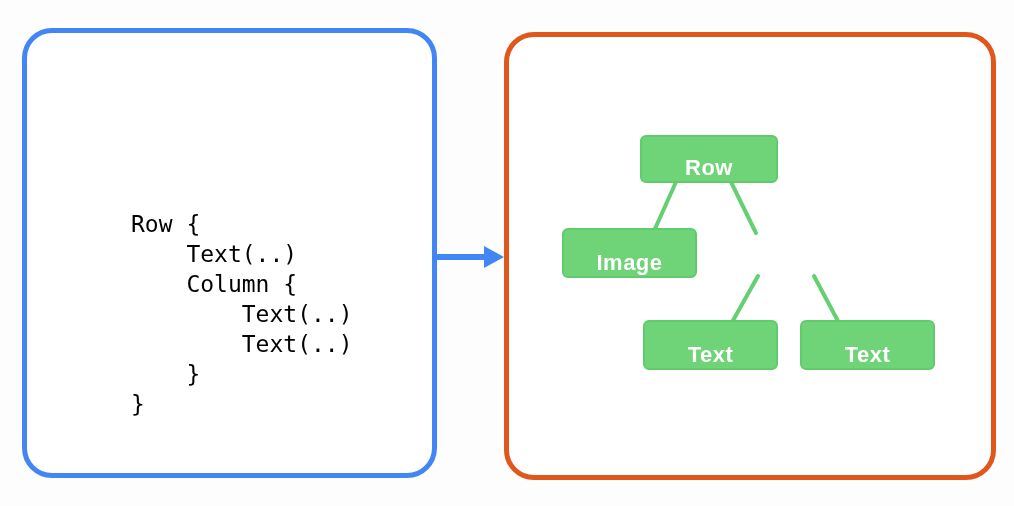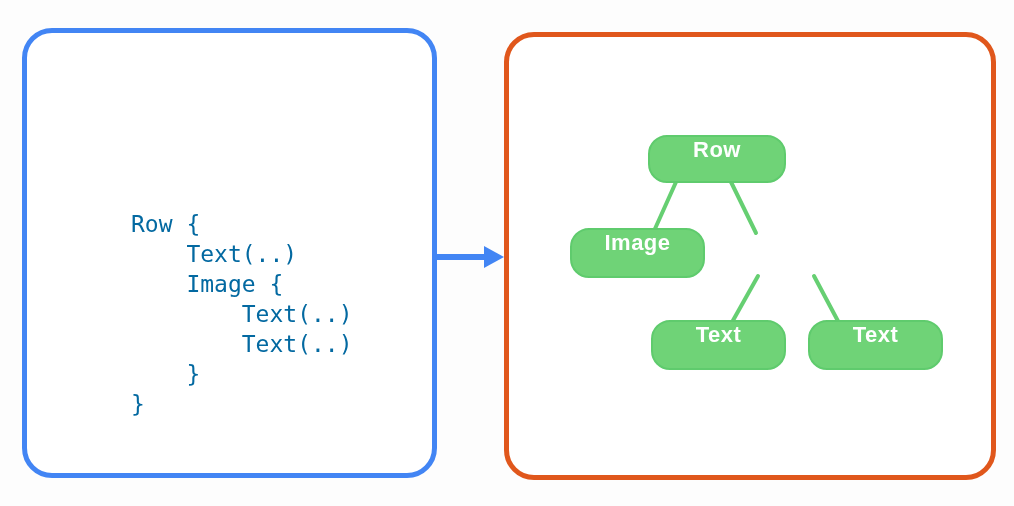--- a/index.html
+++ b/index.html
@@ -38,21 +38,21 @@
   .code {
     position: absolute;
     left: 104px;
     top: 176px;
   }
   .code-line {
     white-space: pre;
     font-family: "DejaVu Sans Mono", "Liberation Mono", monospace;
     font-size: 23px;
     line-height: 30px;
-    color: #0369a1;
+    color: #000000;
   }
   .overlay {
     position: absolute;
     left: 0;
     top: 0;
     width: 1014px;
     height: 506px;
     pointer-events: none;
   }
   .edge {
@@ -65,44 +65,43 @@
     stroke-width: 6;
   }
   .arrow-head {
     fill: #4285f4;
   }
   .node {
     position: absolute;
     box-sizing: border-box;
     background: #6fd377;
     border: 2px solid #5fcb6d;
-    border-radius: 19px;
+    border-radius: 6px;
     display: flex;
-    align-items: flex-start;
+    align-items: flex-end;
     justify-content: center;
-    margin-left: 8px;
   }
   .node-label {
     color: #ffffff;
     font-family: "Liberation Sans", sans-serif;
     font-weight: 700;
     font-size: 22px;
     letter-spacing: 0.5px;
   }
 </style>
 </head>
 <body>
 
 <div class="canvas">
 
   <div class="panel panel-left">
     <div class="code">
       <div class="code-line">Row {</div>
       <div class="code-line">    Text(..)</div>
-      <div class="code-line">    Image {</div>
+      <div class="code-line">    Column {</div>
       <div class="code-line">        Text(..)</div>
       <div class="code-line">        Text(..)</div>
       <div class="code-line">    }</div>
       <div class="code-line">}</div>
     </div>
   </div>
 
   <div class="panel panel-right"></div>
 
   <svg class="overlay" viewBox="0 0 1014 506">

